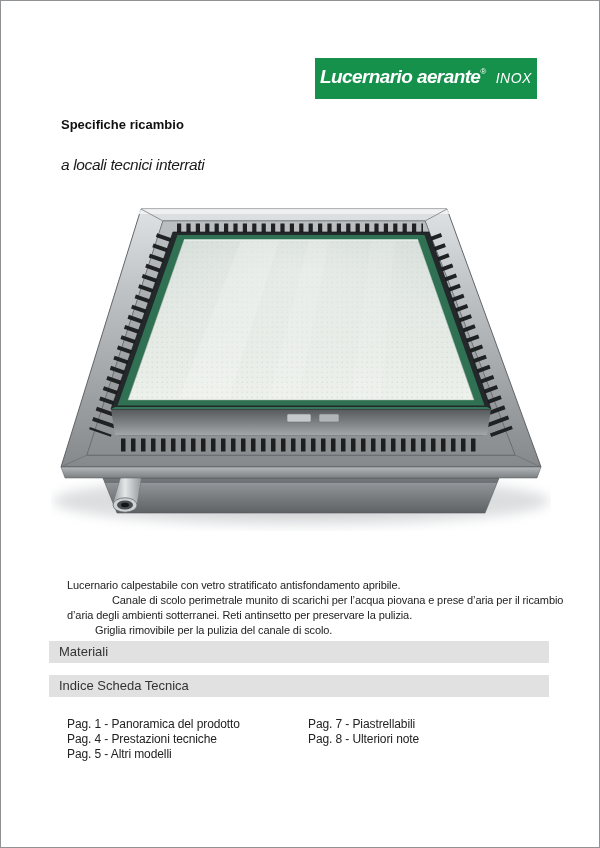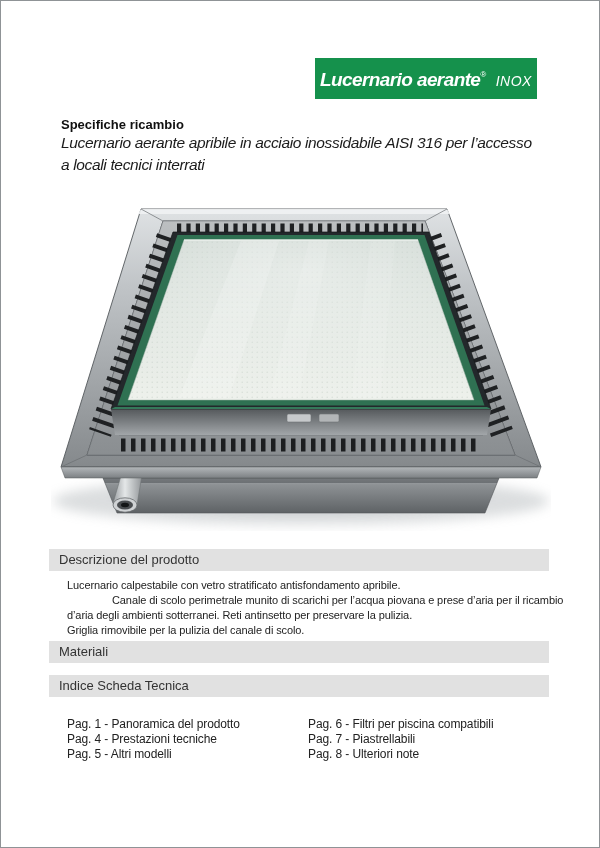--- a/index.html
+++ b/index.html
@@ -7,21 +7,21 @@
     position:relative; width:600px; height:848px; background:#ffffff;
     border:1px solid #8f9396; box-sizing:border-box;
     font-family:"Liberation Sans", sans-serif; overflow:hidden;
   }
   
   .logo {
     position:absolute; left:314px; top:57px; width:222px; height:41px;
     background:#15914c; color:#fff; font-style:italic; text-align:center;
     padding-top:4px; box-sizing:border-box;
   }
-  .logo-main { line-height:25px; white-space:nowrap;font-style:italic; }
+  .logo-main { line-height:20px; white-space:nowrap;font-style:italic; }
   .logo-brand { font-weight:bold; font-size:19px; letter-spacing:-0.6px; }
   .logo-reg { font-size:8px; vertical-align:9px; }
   .logo-suffix { font-size:14px; margin-left:5px; letter-spacing:0.5px; font-weight:normal; }
   .logo-tagline { font-size:7.5px; font-weight:normal; margin-top:16px; white-space:nowrap; }
   
   .kicker { position:absolute; left:60px; top:116px; font-size:13px; font-weight:bold; color:#101010; }
   .title-line { position:absolute; left:60px; font-style:italic; font-size:15.5px;
     letter-spacing:-0.35px; color:#1c1c1c; white-space:nowrap; }
   .title-1 { top:133px; }
   .title-2 { top:155px; }
@@ -31,42 +31,41 @@
   .bar {
     position:absolute; left:48px; width:500px; height:22px; background:#e1e1e1;
     font-size:13px; color:#333; line-height:22px; padding-left:10px; box-sizing:border-box;
   }
   .bar-desc { top:548px; }
   .bar-mat  { top:640px; }
   .bar-idx  { top:674px; }
   
   .bodyline { position:absolute; left:66px; font-size:11px; letter-spacing:-0.1px;
     color:#222; white-space:nowrap; }
-  .d1 { top:578px; } .d2 { top:593px;margin-left:45px; } .d3 { top:608px; } .d4 { top:623px; }
+  .d1 { top:578px; } .d2 { top:593px;margin-left:45px; } .d3 { top:608px; } .d4 { top:623px;margin-left:28px; }
   .mat-text { top:670px; }
   .idx-col { position:absolute; top:716px; font-size:12px; letter-spacing:-0.1px;
     color:#222; line-height:15px; white-space:nowrap; }
   .idx-col-1 { left:66px; }
   .idx-col-2 { left:307px; }
 </style>
 </head>
 <body>
 
 <div class="page">
 
   <div class="logo">
     <div class="logo-main">
       <span class="logo-brand">Lucernario aerante</span><span class="logo-reg">®</span>
       <span class="logo-suffix">INOX</span>
     </div>
     <div class="logo-tagline">Per cavedi e bocche di lupo</div>
   </div>
 
   <div class="kicker">Specifiche ricambio</div>
-  <div class="title-line title-1">Lucernario aerante apribile in acciaio inossidabile AISI 316 per l’accesso</div>
   <div class="title-line title-2">a locali tecnici interrati</div>
 
   <svg class="product" viewBox="0 0 500 340" role="img" aria-label="Perspective render of a square stainless-steel walk-on vented skylight with laminated green-edged frosted glass, perimeter vent slots, recessed basin and drain pipe">
     <defs>
       <linearGradient id="gFrame" x1="0" y1="0" x2="0" y2="1">
         <stop offset="0" stop-color="#dfe2e4"></stop>
           <stop offset="0.3" stop-color="#c0c4c7"></stop>
         <stop offset="0.65" stop-color="#a3a7aa"></stop>
           <stop offset="1" stop-color="#85898c"></stop>
       </linearGradient>
@@ -158,33 +157,31 @@
       <polygon points="133,49 367,49 423,209 77,209" fill="url(#gGlass)" stroke="#9fb3a6" stroke-width="0.5"></polygon>
       <polygon points="133,49 367,49 423,209 77,209" fill="url(#pDots)" opacity="0.45"></polygon>
       <polygon points="190,50 228,50 178,207 128,207" fill="#ffffff" opacity="0.18"></polygon>
       <polygon points="258,50 278,50 248,207 218,207" fill="#ffffff" opacity="0.12"></polygon>
       <polygon points="320,50 344,50 330,207 300,207" fill="#ffffff" opacity="0.10"></polygon>
       <polygon points="133,49 367,49 423,209 77,209" fill="url(#gSheen)"></polygon>
       <line x1="133" y1="49" x2="367" y2="49" stroke="#f4f7f4" stroke-width="1.4" opacity="0.85"></line>
     </g>
   </svg>
 
-  <div class="bar bar-desc">Descrizione del prodotto</div>
   <div class="bodyline d1">Lucernario calpestabile con vetro stratificato antisfondamento apribile.</div>
   <div class="bodyline d2">Canale di scolo perimetrale munito di scarichi per l’acqua piovana e prese d’aria per il ricambio</div>
   <div class="bodyline d3">d’aria degli ambienti sotterranei. Reti antinsetto per preservare la pulizia.</div>
   <div class="bodyline d4">Griglia rimovibile per la pulizia del canale di scolo.</div>
 
   <div class="bar bar-mat">Materiali</div>
 
   <div class="bar bar-idx">Indice Scheda Tecnica</div>
   <div class="idx-col idx-col-1">
     <div>Pag. 1 - Panoramica del prodotto</div>
     <div>Pag. 4 - Prestazioni tecniche</div>
     <div>Pag. 5 - Altri modelli</div>
   </div>
   <div class="idx-col idx-col-2">
-    <div>Pag. 6 - Filtri per piscina compatibili</div>
     <div>Pag. 7 - Piastrellabili</div>
     <div>Pag. 8 - Ulteriori note</div>
   </div>
 
 </div>
 
 </body></html>

